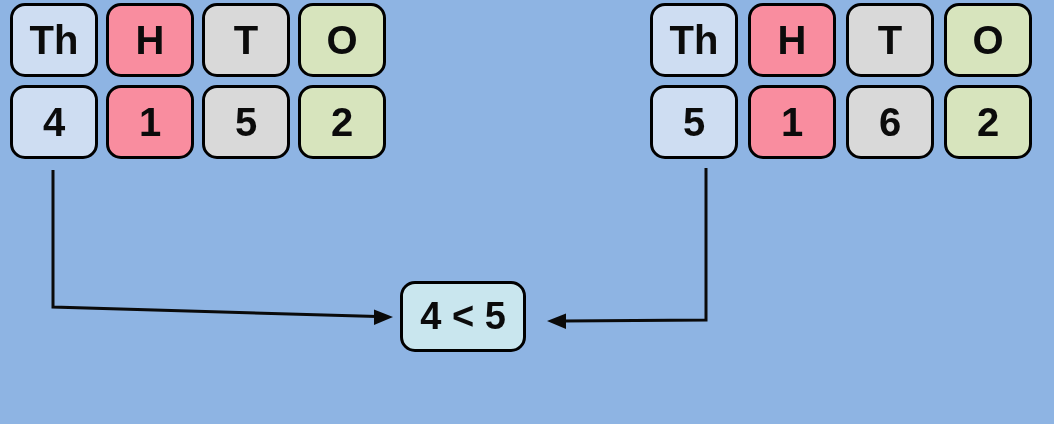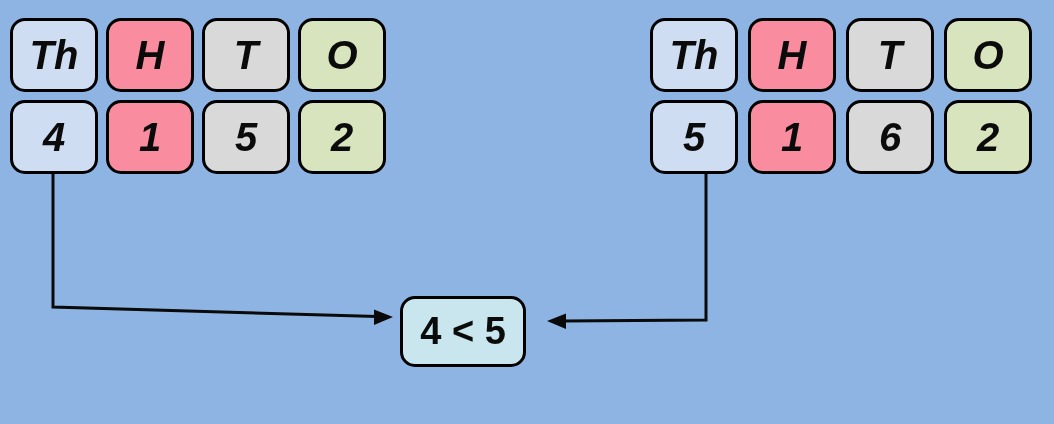--- a/index.html
+++ b/index.html
@@ -17,47 +17,46 @@
   .arrow-layer {
     position: absolute;
     left: 0;
     top: 0;
     width: 1054px;
     height: 424px;
     pointer-events: none;
   }
   .pv-table {
     position: absolute;
-    top: 18px;
+    top: 3px;
     display: grid;
     grid-template-columns: repeat(4, 88px);
     grid-auto-rows: 74px;
     column-gap: 8px;
     row-gap: 8px;
-    font-style: italic;
   }
   .pv-table.left  { left: 10px; }
   .pv-table.right { left: 650px; column-gap: 10px; }
   .cell {
     box-sizing: border-box;
     border: 3px solid #000;
     border-radius: 15px;
     display: flex;
     align-items: center;
     justify-content: center;
     font-weight: 700;
     font-size: 40px;
     line-height: 1;
     color: #0b0b0b;
     letter-spacing: 0px;
   }
   .compare-box {
     position: absolute;
     left: 400px;
-    top: 296px;
+    top: 281px;
     width: 126px;
     height: 71px;
     box-sizing: border-box;
     border: 3px solid #000;
     border-radius: 15px;
     display: flex;
     align-items: center;
     justify-content: center;
     font-weight: 700;
     font-size: 38px;

